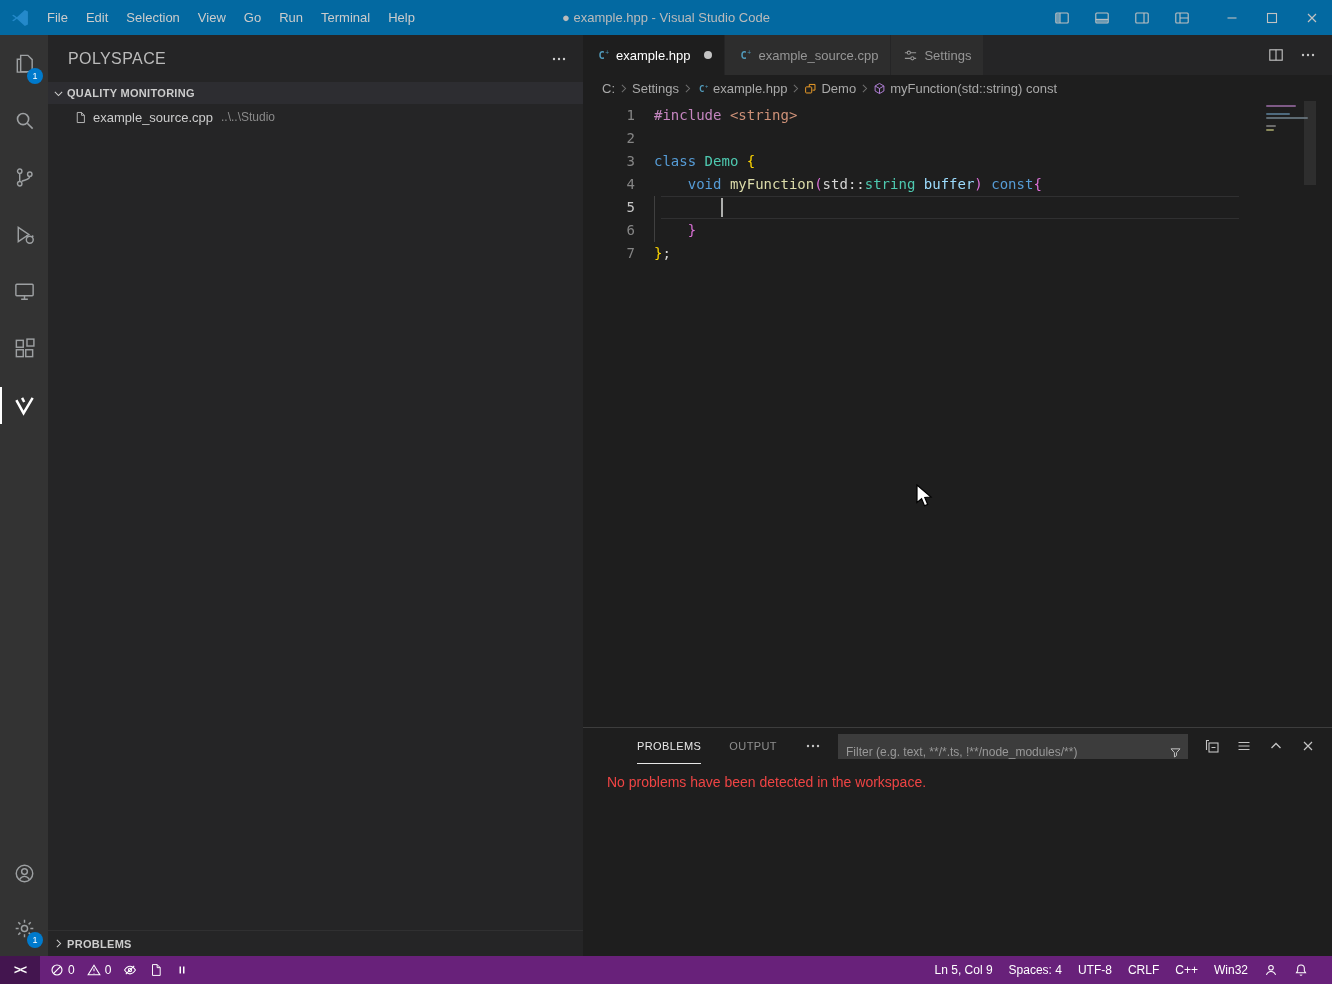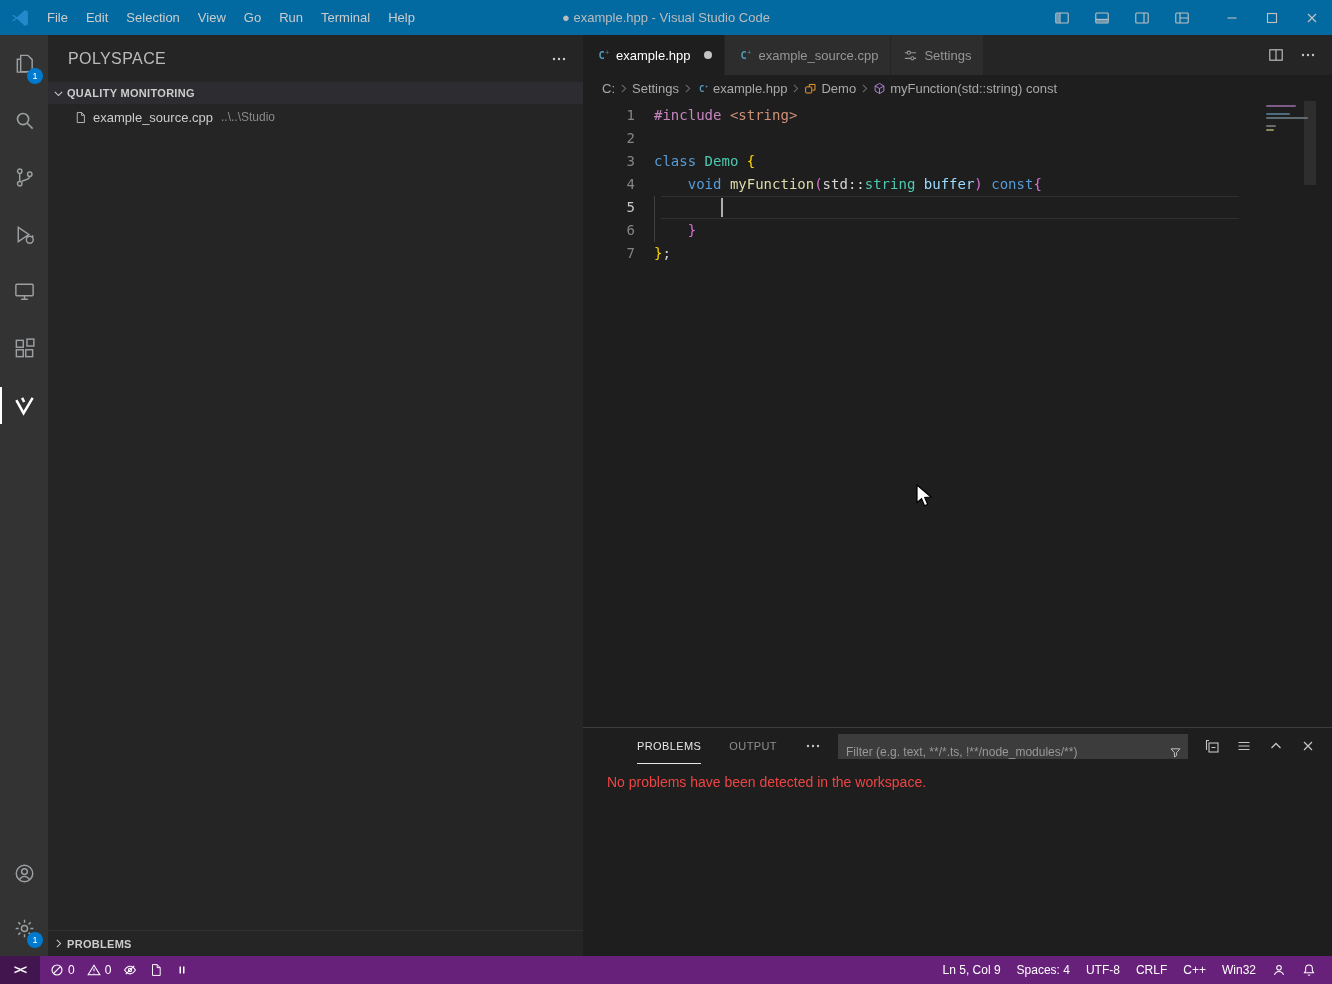--- a/index.html
+++ b/index.html
@@ -96,21 +96,21 @@
   .panel-body { padding:10px 0 0 24px; font-size:14px; color:#ef4444; }
 
   
   .statusbar { position:absolute; left:0; bottom:0; width:100%; height:28px; display:flex; align-items:center;
                color:#ffffff; font-size:12px; }
   .remote-block { width:40px; height:28px; background:rgba(0,0,0,0.35); display:flex; align-items:center;
                   justify-content:center; font-weight:bold; letter-spacing:-1px; font-size:12px; flex:none; }
   .sb-item { display:flex; align-items:center; gap:4px; padding:0 6px; height:100%; white-space:nowrap; }
   .sb-item .icon { width:14px; height:14px; }
   .sb-left { display:flex; align-items:center; height:100%; margin-left:4px; }
-  .sb-right { margin-left:auto; display:flex; align-items:flex-end; height:100%; padding-right:8px; }
+  .sb-right { margin-left:auto; display:flex; align-items:flex-end; height:100%; padding-right:16px; }
   .sb-right .sb-item { padding:0 8px; }
 
   .mouse-cursor { position:absolute; left:915px; top:484px; z-index:99; pointer-events:none; }
 </style>
 </head>
 <body>
 
 <div class="app">
 
   <div class="titlebar">

